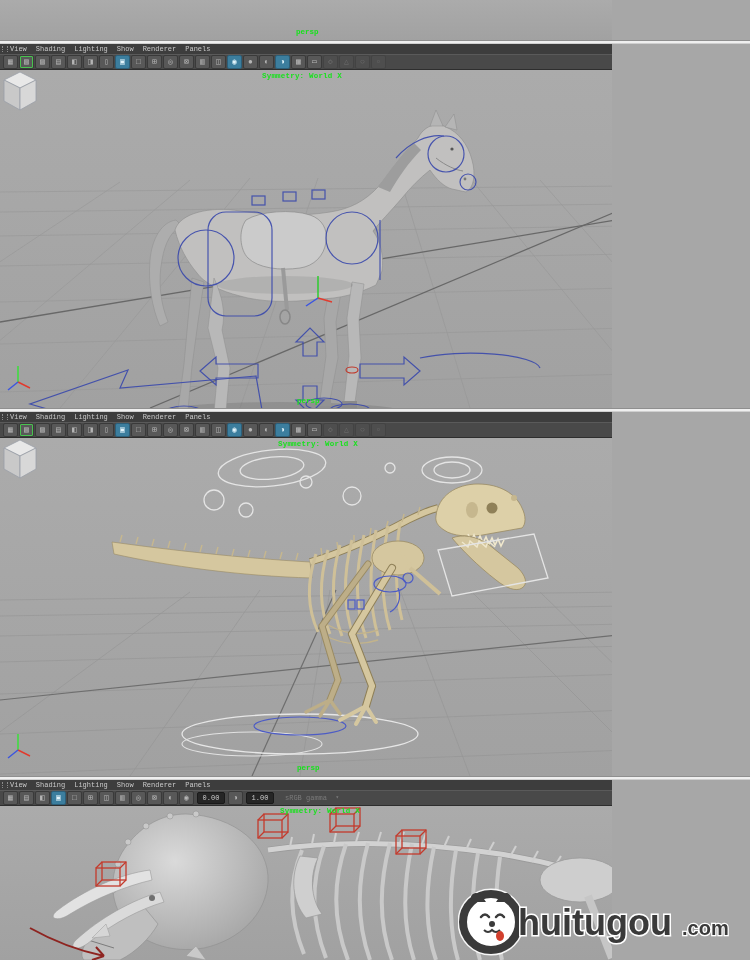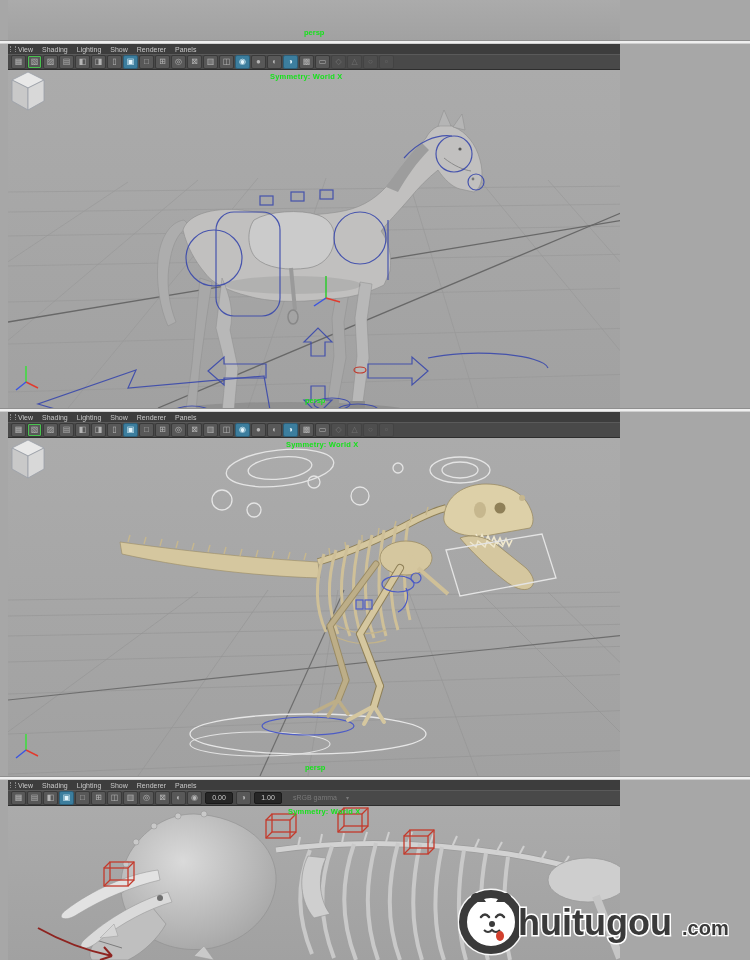--- a/index.html
+++ b/index.html
@@ -1,20 +1,20 @@
 <!DOCTYPE html>
 <html><head>
 <meta charset="utf-8">
 <style>
   html,body{margin:0;padding:0;}
   body{width:750px;height:960px;position:relative;background:#a7a7a7;overflow:hidden;
        font-family:"Liberation Sans",sans-serif;}
   .sep{position:absolute;left:0;width:750px;height:4px;background:#efefef;
        border-top:1px solid #8f8f8f;border-bottom:1px solid #cfcfcf;box-sizing:border-box;}
-  .panel{position:absolute;left:8px;width:612px;overflow:hidden;}
+  .panel{position:absolute;left:0;width:612px;overflow:hidden;font-family:Liberation Mono, monospace;}
   
   .vp{position:absolute;left:0;top:0;width:628px;}
   .vp-menubar{height:10px;background:#3d3d3d;display:flex;gap:9px;align-items:center;
               padding:0 4px 0 10px;font-size:7px;color:#c9c9c9;position:relative;}
   .vp-menubar::before{content:"";position:absolute;left:2px;top:2px;width:4px;height:6px;
               border-left:1px dotted #8a8a8a;border-right:1px dotted #8a8a8a;}
   .vmenu{cursor:default;}
   .vp-toolbar{height:16px;background:#494949;border-top:1px solid #5a5a5a;border-bottom:1px solid #2e2e2e;
               display:flex;align-items:center;gap:1px;padding:0 3px;box-sizing:border-box;}
   .ticon{width:13px;height:12px;background:#585858;border:1px solid #3a3a3a;color:#b5b5b5;

